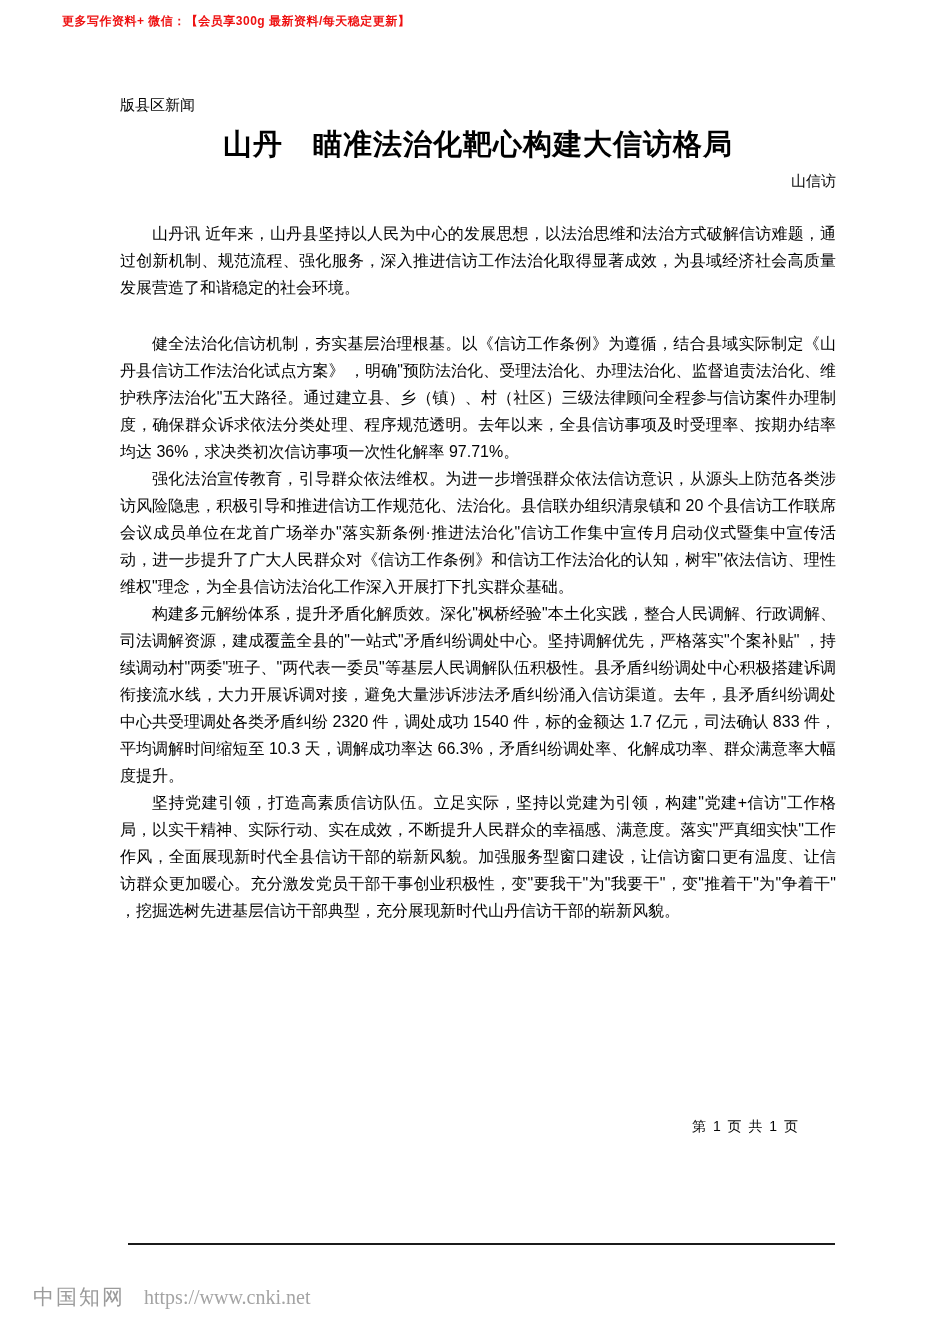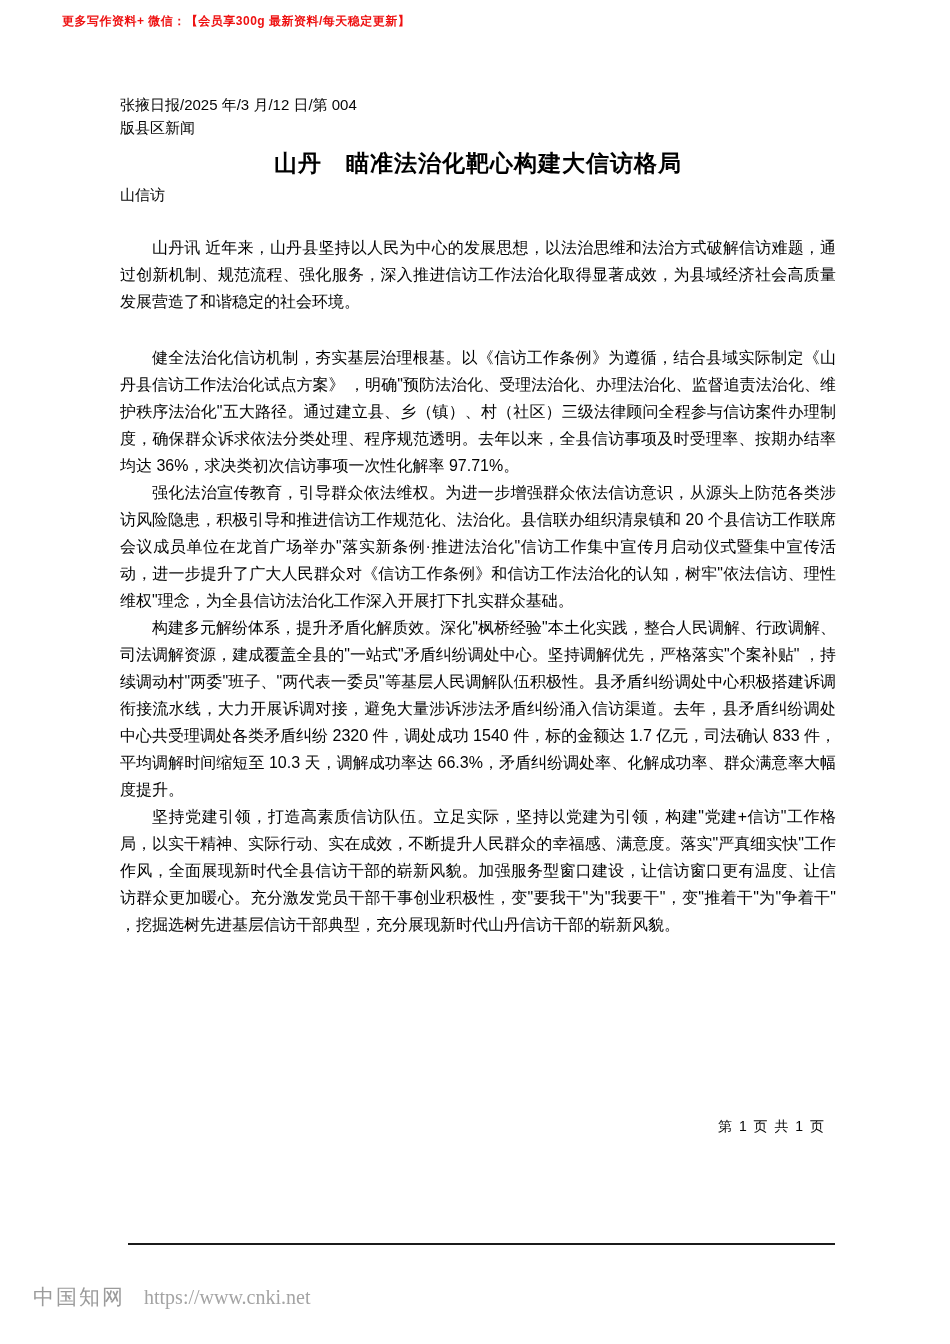--- a/index.html
+++ b/index.html
@@ -29,51 +29,51 @@
     top: 93px;
     left: 120px;
     width: 716px;
   }
   .source-info {
     font-size: 15px;
     line-height: 23px;
     color: #050505;
   }
   .article-title {
-    font-size: 23px;
+    font-size: 29px;
     font-weight: 700;
     text-align: center;
     letter-spacing: 1px;
     margin: 9px 0 0 0;
     color: #000000;
   }
   .article-author {
     font-size: 15px;
-    text-align: left;
+    text-align: right;
     margin-top: 7px;
     color: #050505;
   }
   .article-body {
     margin-top: 29px;
     font-size: 16px;
     line-height: 27px;
     text-align: justify;
     color: #030303;
   }
   .article-body p {
     margin: 0;
     text-indent: 2em;
   }
   .article-body p.gap-after {
     margin-bottom: 29px;
   }
   .page-number {
     position: absolute;
     top: 1118px;
-    left: 718px;
+    left: 692px;
     font-size: 14px;
     letter-spacing: 1.5px;
     color: #060606;
   }
   .footer-divider {
     position: absolute;
     top: 1243px;
     left: 128px;
     width: 707px;
     height: 0;
@@ -99,21 +99,20 @@
     color: #a4a4a4;
   }
 </style>
 </head>
 <body>
 
 <div class="promo-banner" style="color: rgb(238, 17, 17);">更多写作资料+ 微信：【会员享300g 最新资料/每天稳定更新】</div>
 
 <div class="content">
   <div class="source-info">
-    <div>张掖日报/2025 年/3 月/12 日/第 004</div>
     <div>版县区新闻</div>
   </div>
 
   <h1 class="article-title">山丹　瞄准法治化靶心构建大信访格局</h1>
 
   <div class="article-author">山信访</div>
 
   <div class="article-body">
     <p class="gap-after">山丹讯 近年来，山丹县坚持以人民为中心的发展思想，以法治思维和法治方式破解信访难题，通过创新机制、规范流程、强化服务，深入推进信访工作法治化取得显著成效，为县域经济社会高质量发展营造了和谐稳定的社会环境。</p>
     <p>健全法治化信访机制，夯实基层治理根基。以《信访工作条例》为遵循，结合县域实际制定《山丹县信访工作法治化试点方案》 ，明确"预防法治化、受理法治化、办理法治化、监督追责法治化、维护秩序法治化"五大路径。通过建立县、乡（镇）、村（社区）三级法律顾问全程参与信访案件办理制度，确保群众诉求依法分类处理、程序规范透明。去年以来，全县信访事项及时受理率、按期办结率均达 36%，求决类初次信访事项一次性化解率 97.71%。</p>

